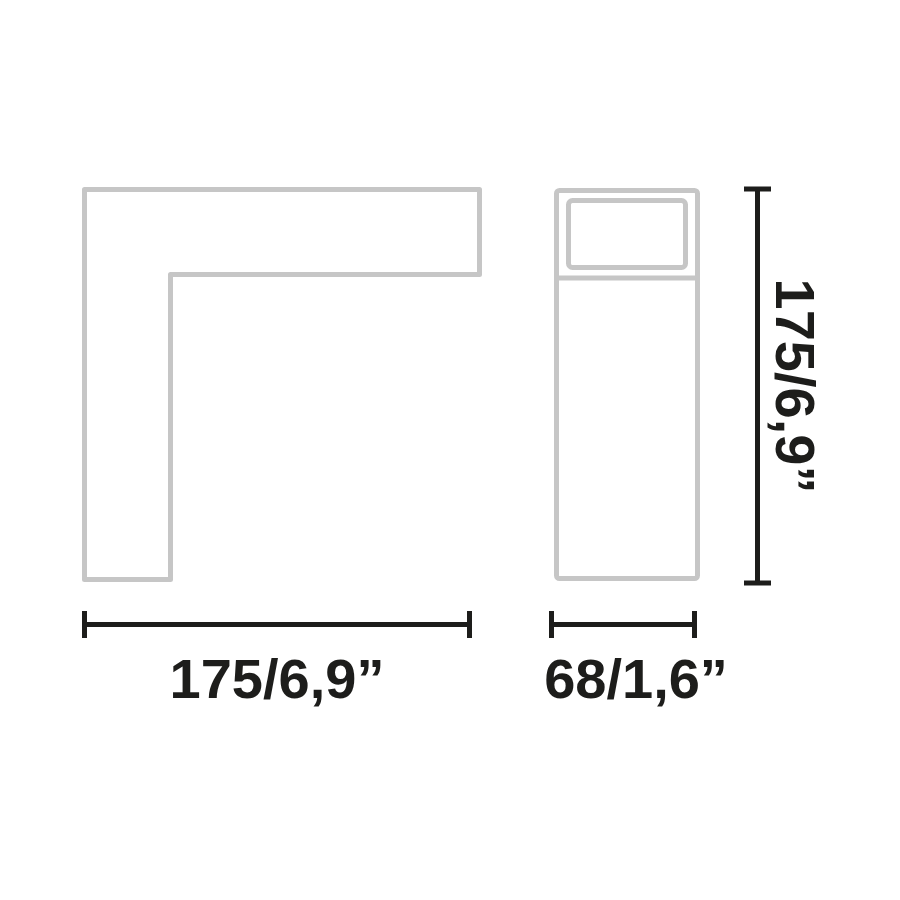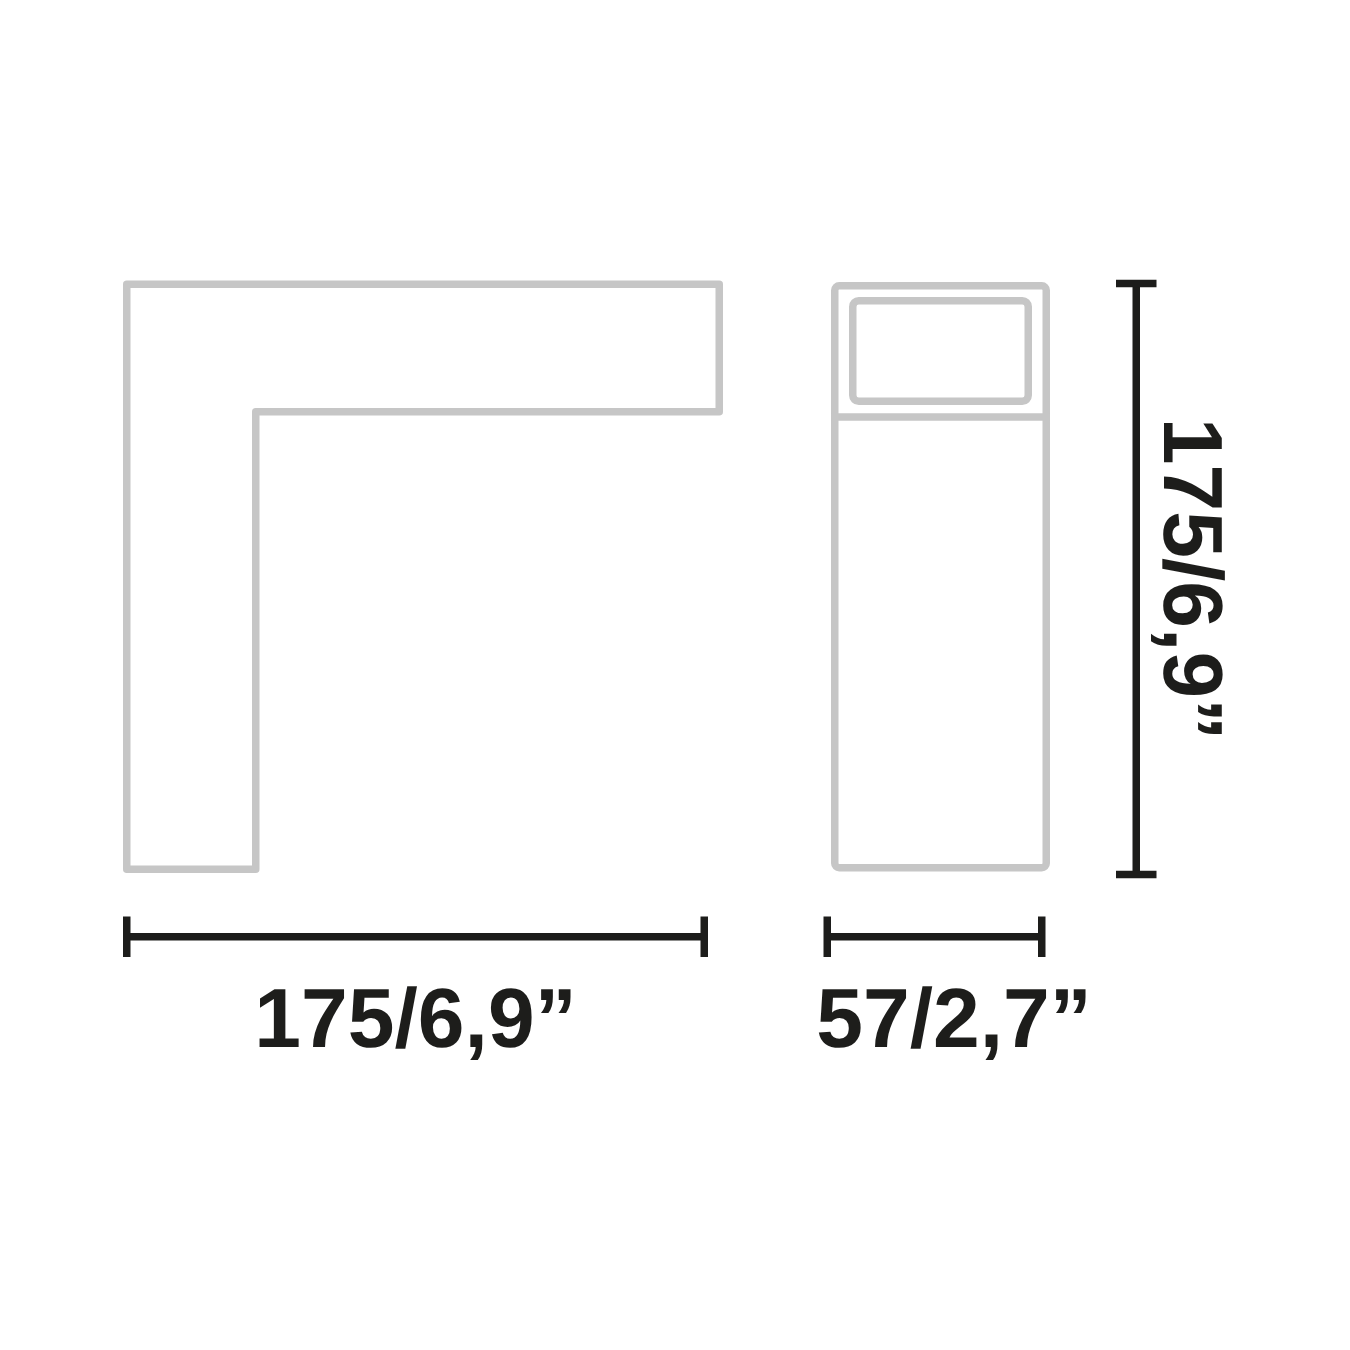--- a/index.html
+++ b/index.html
@@ -80,17 +80,17 @@
 
     <g class="dim">
       <line x1="757.5" y1="189" x2="757.5" y2="583"></line>
       <line x1="744" y1="189" x2="771" y2="189"></line>
       <line x1="744" y1="583" x2="771" y2="583"></line>
     </g>
   </svg>
 
   <div class="dim-label" style="left:84px; top:651px; width:386px;">175/6,9”</div>
 
-  <div class="dim-label" style="left:536px; top:651px; width:200px;">57/2,7”</div>
+  <div class="dim-label" style="left:536px; top:651px; width:200px;">68/1,6”</div>
 
   <div class="dim-label rotated" style="left:645px; top:358px; width:300px;">175/6,9”</div>
 
 </div>
 
 </body></html>

